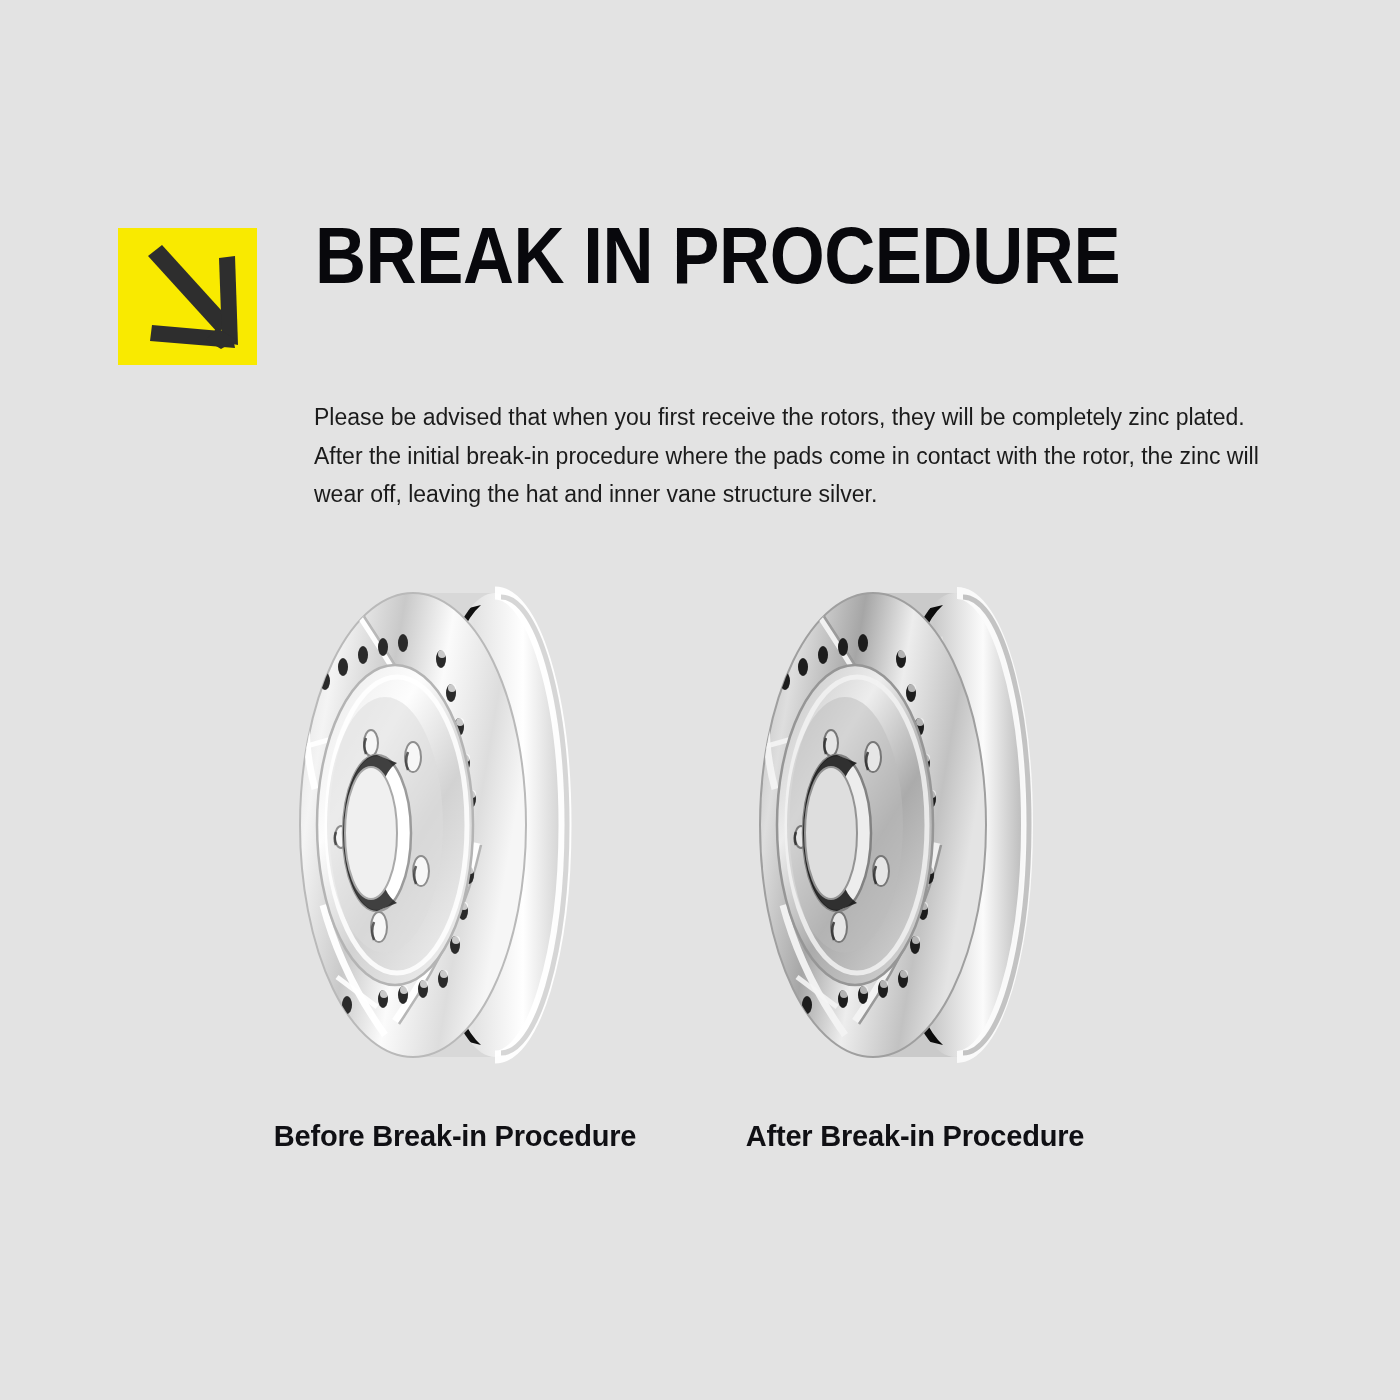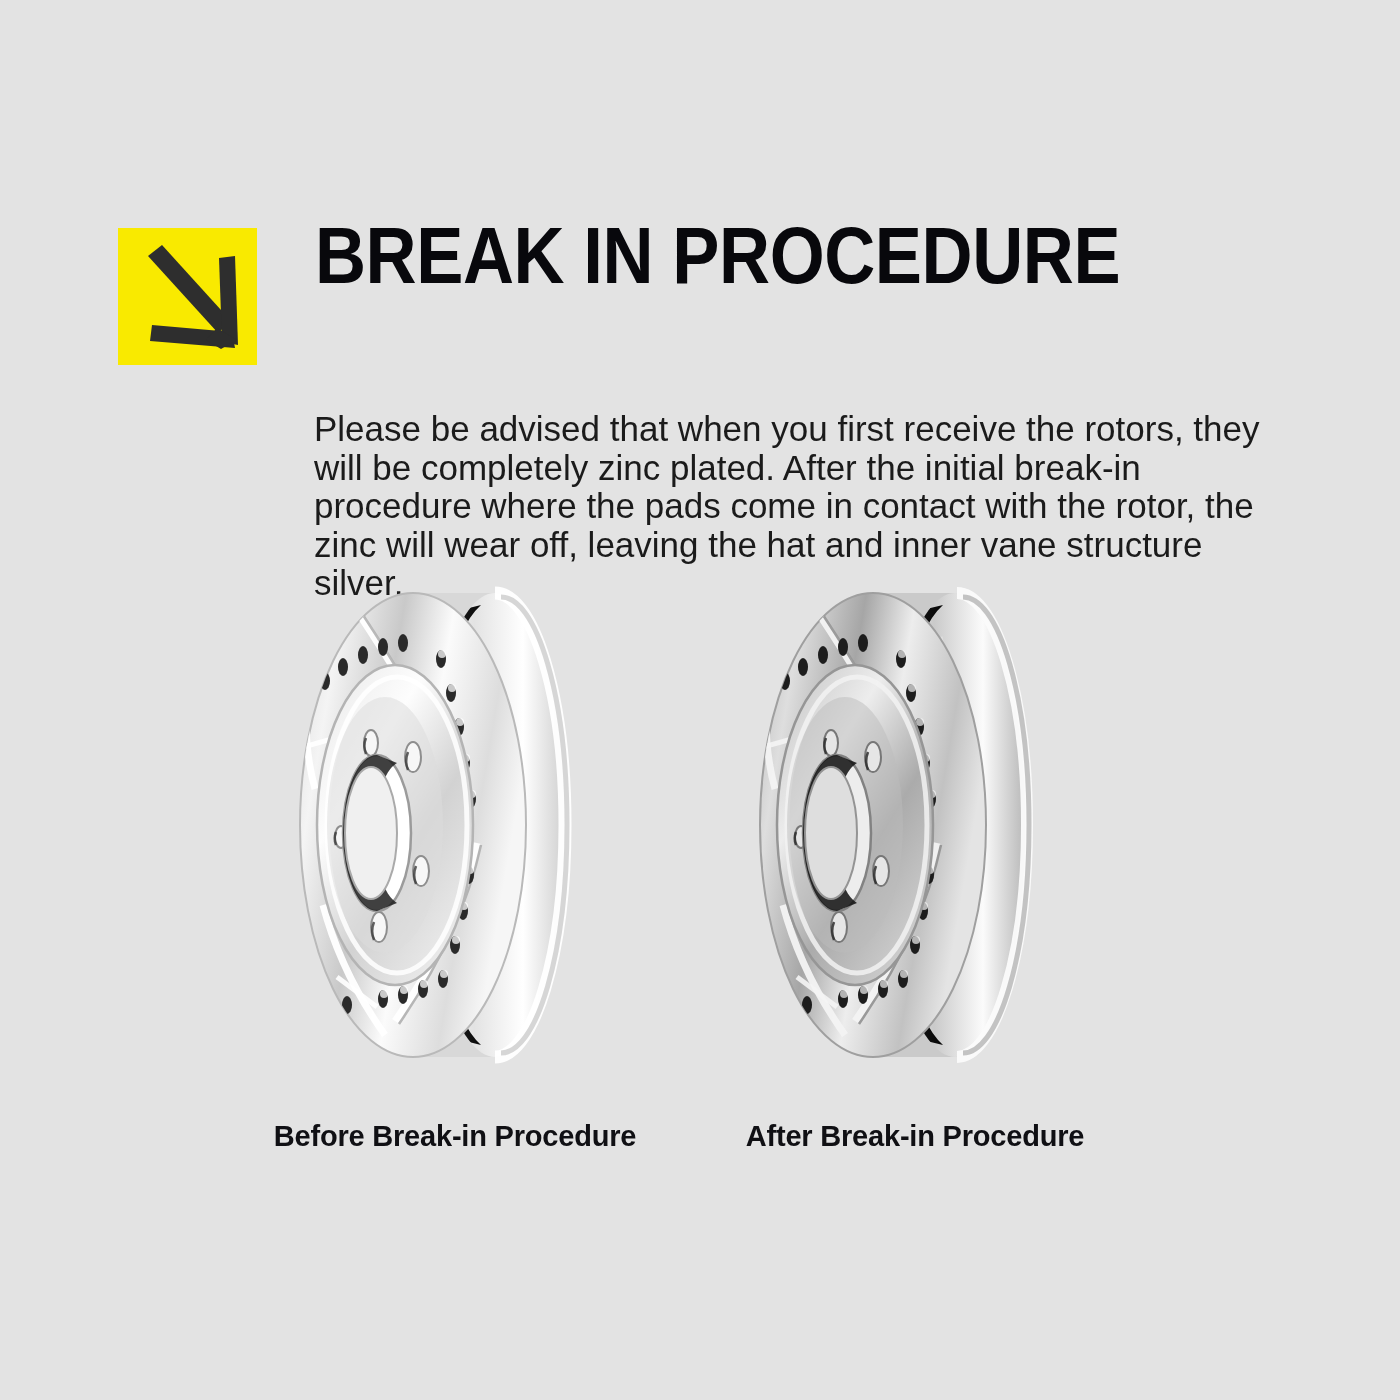--- a/index.html
+++ b/index.html
@@ -47,21 +47,21 @@
     transform-origin: left top;
     font-stretch: condensed;
   }
 
   
   #intro {
     position: absolute;
     left: 314px;
     top: 375px;
     width: 980px;
-    font-size: 35px;
+    font-size: 23px;
     line-height: 38.5px;
     color: #1b1b1b;
     font-weight: normal;
   }
 
   
   #figures {
     position: absolute;
     left: 0;
     top: 575px;

